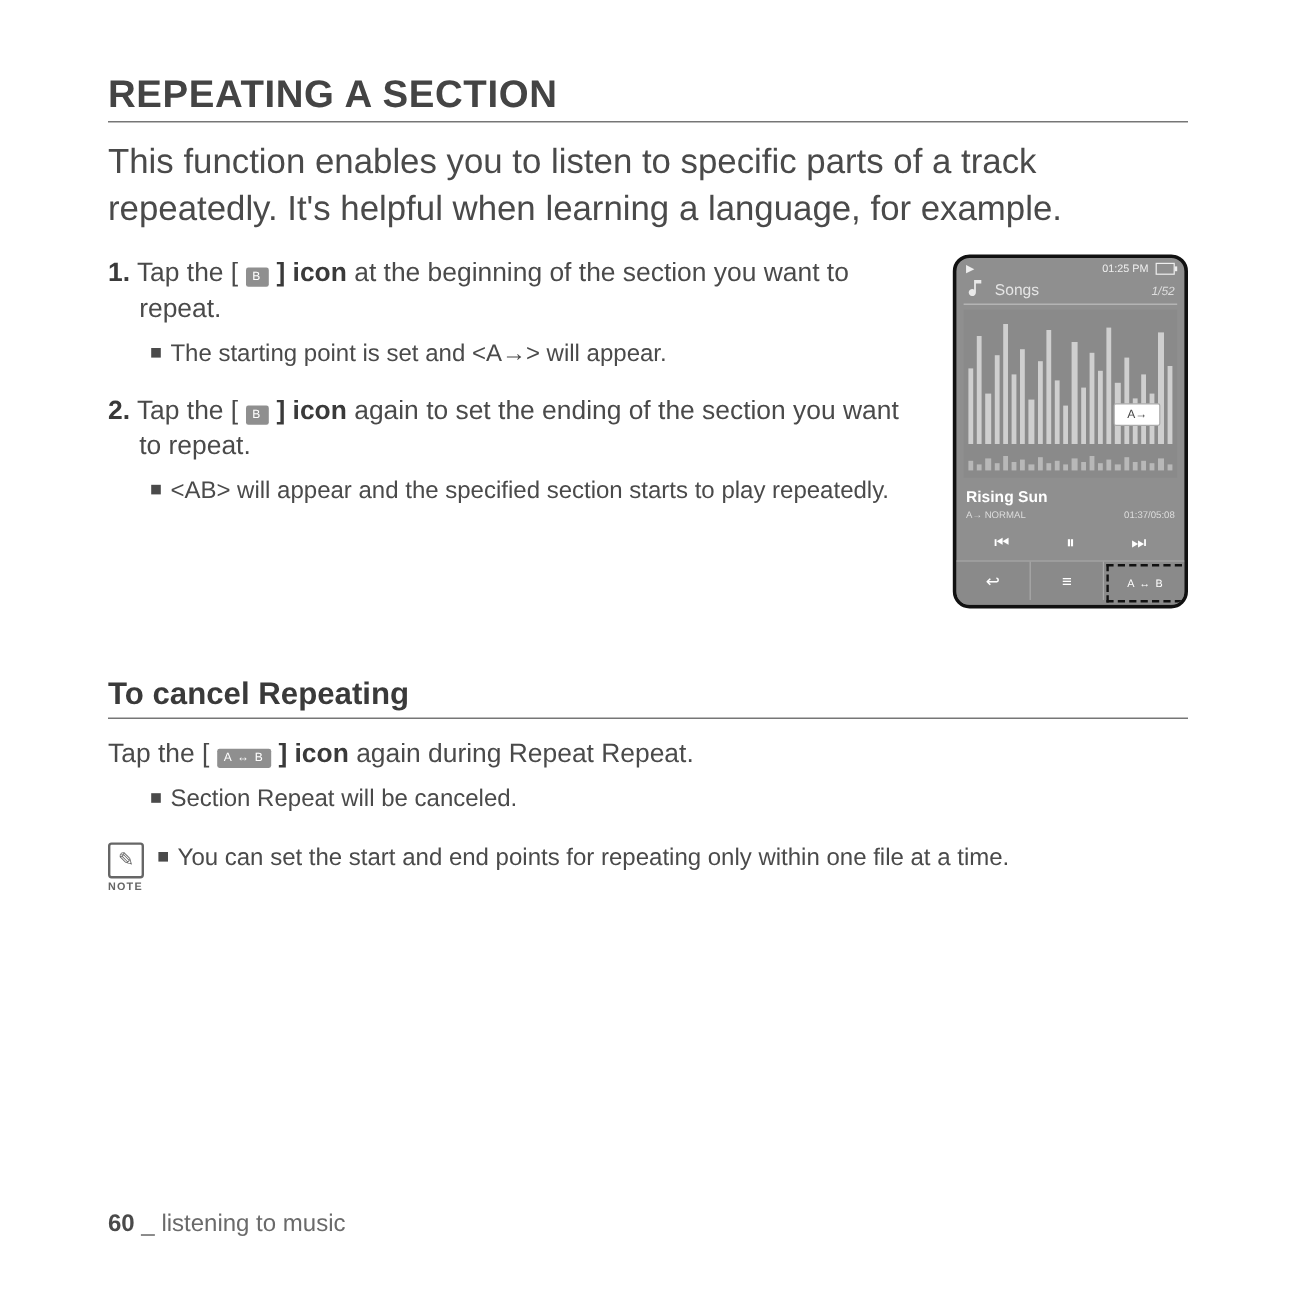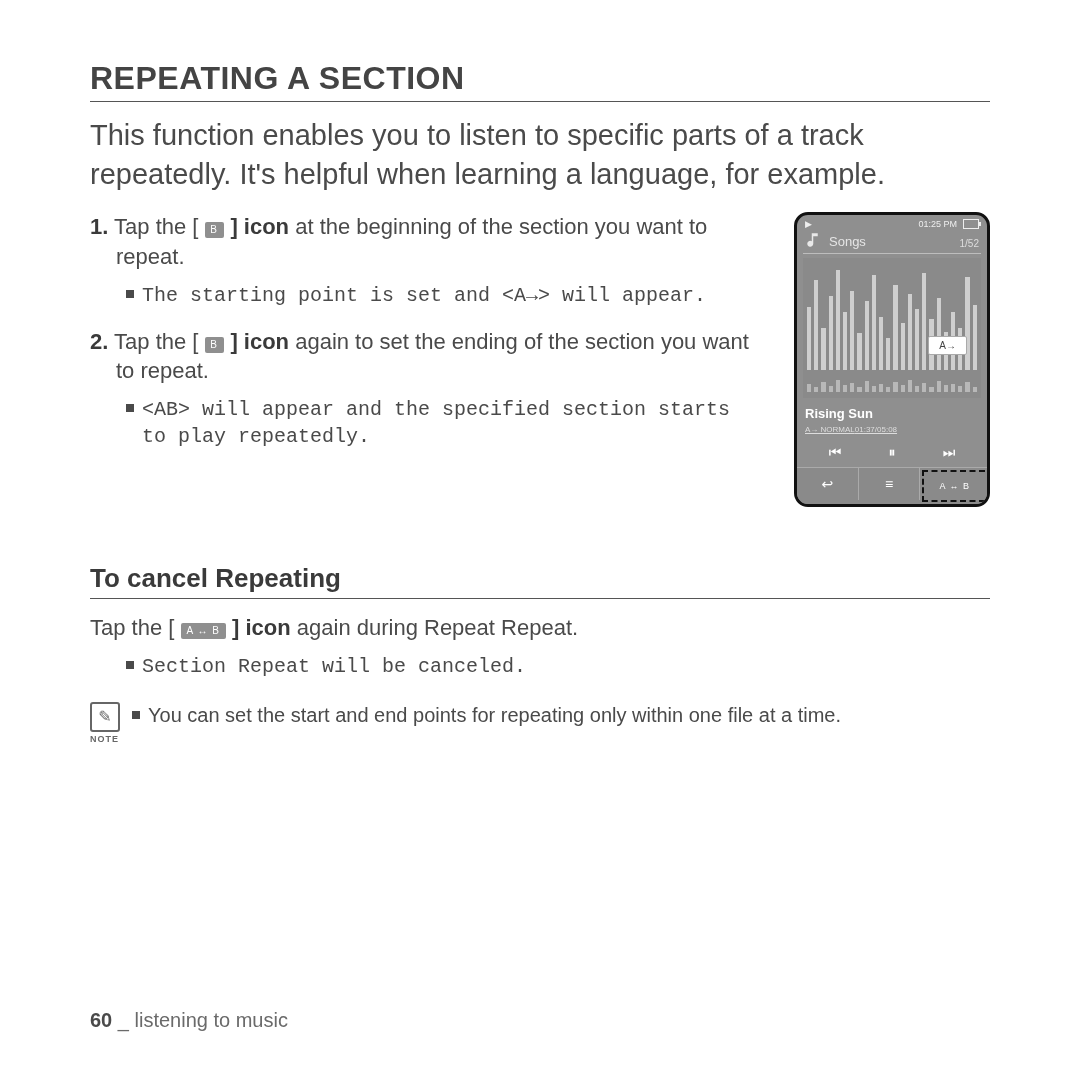--- a/index.html
+++ b/index.html
@@ -49,21 +49,20 @@
     padding-left: 26px;
     text-indent: -26px;
   }
   .step b, .intro b { color: #3a3a3a; }
   .sub {
     font-size: 20px;
     line-height: 1.35;
     margin: 0 0 18px 0;
     padding-left: 52px;
     text-indent: -16px;
-    font-family: Liberation Mono, monospace;
   }
   .sq { display:inline-block; width:8px; height:8px; background:#4a4a4a; margin-right:8px; vertical-align:3px; }
   .ab-chip {
     display: inline-block;
     vertical-align: 1px;
     background: #8f8f8f;
     color: #fff;
     font-size: 10px;
     letter-spacing: 1px;
     padding: 3px 6px 3px 6px;
@@ -94,21 +93,21 @@
   .d-status .batt::after{
     content:""; position:absolute; right:-3px; top:2px; width:2px; height:4px; background:#eee;
   }
   .d-head {
     display:flex; align-items:flex-end; gap:6px; padding: 0 8px 4px 8px;
   }
   .note-ico {
     width:18px; height:18px;
   }
   .d-head .title { font-size:13px; font-weight:400; color:#e5e5e5; flex:1; }
-  .d-head .count { font-size:10px; color:#ddd; }
+  .d-head .count { font-size:10px; color:#ddd;font-style:italic; }
   .d-divider { height:1px; background:#bdbdbd; margin:0 6px 4px 6px; }
   .vis {
     height: 140px; margin: 0 6px 6px 6px; position:relative;
     background: #8a8a8a;
   }
   .bars {
     position:absolute; left:4px; right:4px; top:6px; bottom:28px;
     display:flex; gap:3px; align-items:flex-end;
   }
   .bars span { flex:1; background:#cfcfcf; display:block; }
@@ -117,22 +116,22 @@
     background:#fff; color:#444; font-size:10px; padding:3px 10px; border-radius:2px;
     border:1px solid #aaa;
   }
   .vis .floor {
     position:absolute; left:4px; right:4px; bottom:6px; height:18px;
     display:flex; gap:3px; align-items:flex-end;
   }
   .vis .floor span { flex:1; background:#b8b8b8; display:block; }
   .song { font-size:13px; font-weight:700; color:#fff; padding: 2px 8px 2px 8px; }
   .meta {
-    display:flex; align-items:center;
-    padding: 2px 8px 6px 8px; font-size:8px; color:#ddd;text-decoration:underline;
+    display:flex; justify-content:space-between; align-items:center;
+    padding: 2px 8px 6px 8px; font-size:8px; color:#ddd;
   }
   .controls {
     display:flex; justify-content:space-around; align-items:center;
     padding: 4px 8px 6px 8px; color:#fff;
   }
   .controls .ctl { font-size:14px; }
   .softbar {
     display:flex; border-top:1px solid #aaa; background:#8a8a8a;
   }
   .softbar .cell {

